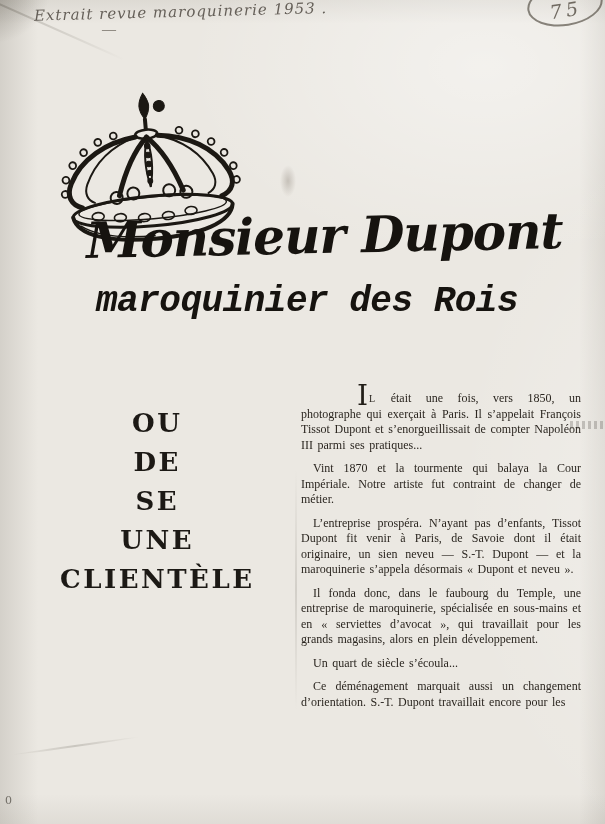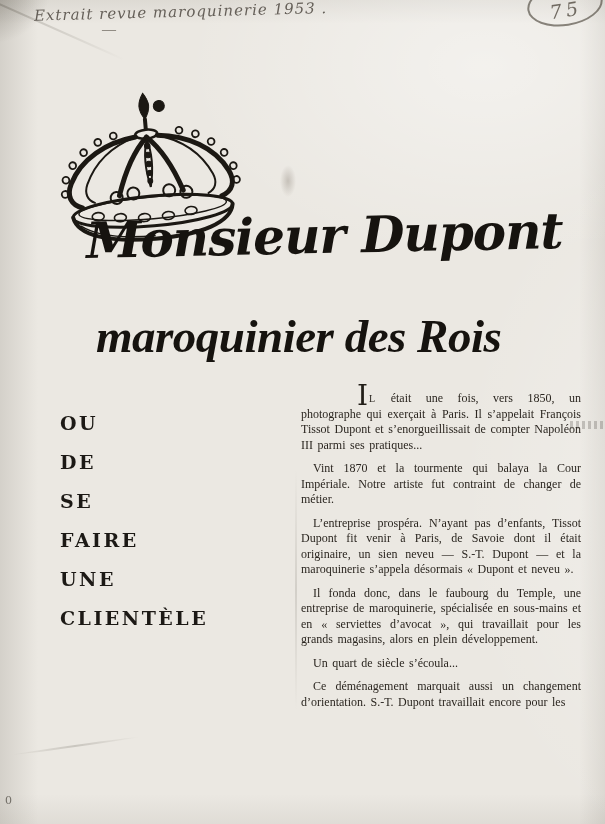--- a/index.html
+++ b/index.html
@@ -56,31 +56,31 @@
   .crown { position:absolute; left:52px; top:90px; }
 
   .title-line1 {
     position:absolute; left:86px; top:206px;
     font-family:"DejaVu Serif", serif; font-style:italic; font-weight:700;
     font-size:50px; letter-spacing:-1px; color:#16130f;
     transform:rotate(-1.2deg); white-space:nowrap;
   }
   .title-line2 {
     position:absolute; left:96px; top:281px;
-    font-family:Liberation Serif, serif; font-style:italic; font-weight:700;
-    font-size:47px; letter-spacing:-0.5px; color:#16130f;
+    font-family:Liberation Mono, monospace; font-style:italic; font-weight:700;
+    font-size:36px; letter-spacing:-0.5px; color:#16130f;
     white-space:nowrap;
-    margin-top:28px;
   }
 
   .left-heading {
     position:absolute; left:60px; top:404px;
     font-family:"DejaVu Serif", serif; font-weight:700;
-    font-size:19px; line-height:39px; letter-spacing:2.5px;
+    font-size:26px; line-height:39px; letter-spacing:2.5px;
     color:#1c1915;
+    text-align:center;
   }
   .left-heading .hline { display:block; }
 
   .article {
     position:absolute; left:301px; top:391px; width:280px;
     font-family:"Liberation Serif", serif; font-size:12px; line-height:15.5px;
     text-align:justify; word-spacing:1.5px; color:#2b2620;
   }
   .article p { margin:0 0 8px 0; text-indent:12px; }
   .article p.initial-par { text-indent:56px; }
@@ -170,21 +170,20 @@
     </svg>
   </div>
 
   <div class="title-line1">Monsieur Dupont</div>
   <div class="title-line2">maroquinier des Rois</div>
 
   <div class="left-heading">
     <span class="hline">OU</span>
     <span class="hline">DE</span>
     <span class="hline">SE</span>
-    <span class="hline">FAIRE</span>
     <span class="hline">UNE</span>
     <span class="hline">CLIENTÈLE</span>
   </div>
 
   <div class="article">
     <p class="initial-par"><span class="bigcap">I</span><span class="leadcap">L</span><span> était une fois, vers 1850, un photographe qui exerçait à Paris. Il s’appelait François Tissot Dupont et s’enorgueillissait de compter Napoléon III parmi ses pratiques...</span></p>
     <p><span>Vint 1870 et la tourmente qui balaya la Cour Impériale. Notre artiste fut contraint de changer de métier.</span></p>
     <p><span>L’entreprise prospéra. N’ayant pas d’enfants, Tissot Dupont fit venir à Paris, de Savoie dont il était originaire, un sien neveu — S.-T. Dupont — et la maroquinerie s’appela désormais « Dupont et neveu ».</span></p>
     <p><span>Il fonda donc, dans le faubourg du Temple, une entreprise de maroquinerie, spécialisée en sous-mains et en « serviettes d’avocat », qui travaillait pour les grands magasins, alors en plein développement.</span></p>
     <p><span>Un quart de siècle s’écoula...</span></p>

